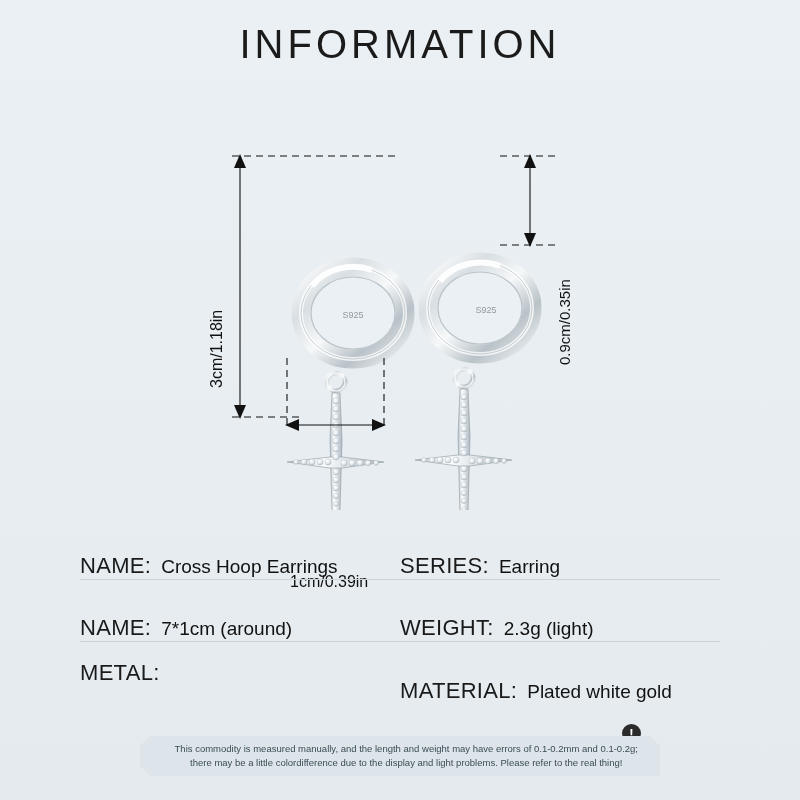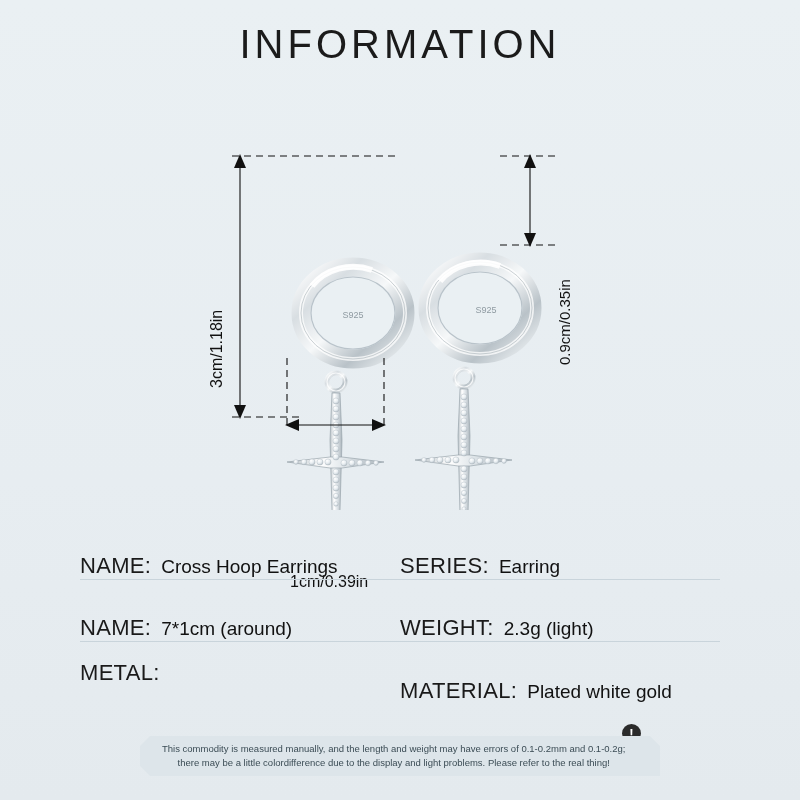--- a/index.html
+++ b/index.html
@@ -96,21 +96,21 @@
     height: 58px;
   }
   .ribbon {
     position: absolute;
     left: 140px; top: 12px;
     width: 520px; height: 40px;
     background: #dde5ea;
     clip-path: polygon(10px 0, 510px 0, 520px 10px, 520px 40px, 10px 40px, 0 30px, 0 10px);
     display: flex;
     align-items: center;
-    justify-content: flex-start;
+    justify-content: flex-end;
   }
   .ribbon-text {
     font-size: 9.5px;
     line-height: 1.45;
     color: #3b4c55;
     text-align: center;
     padding: 0 22px;
   }
   .bang-badge {
     position: absolute;

